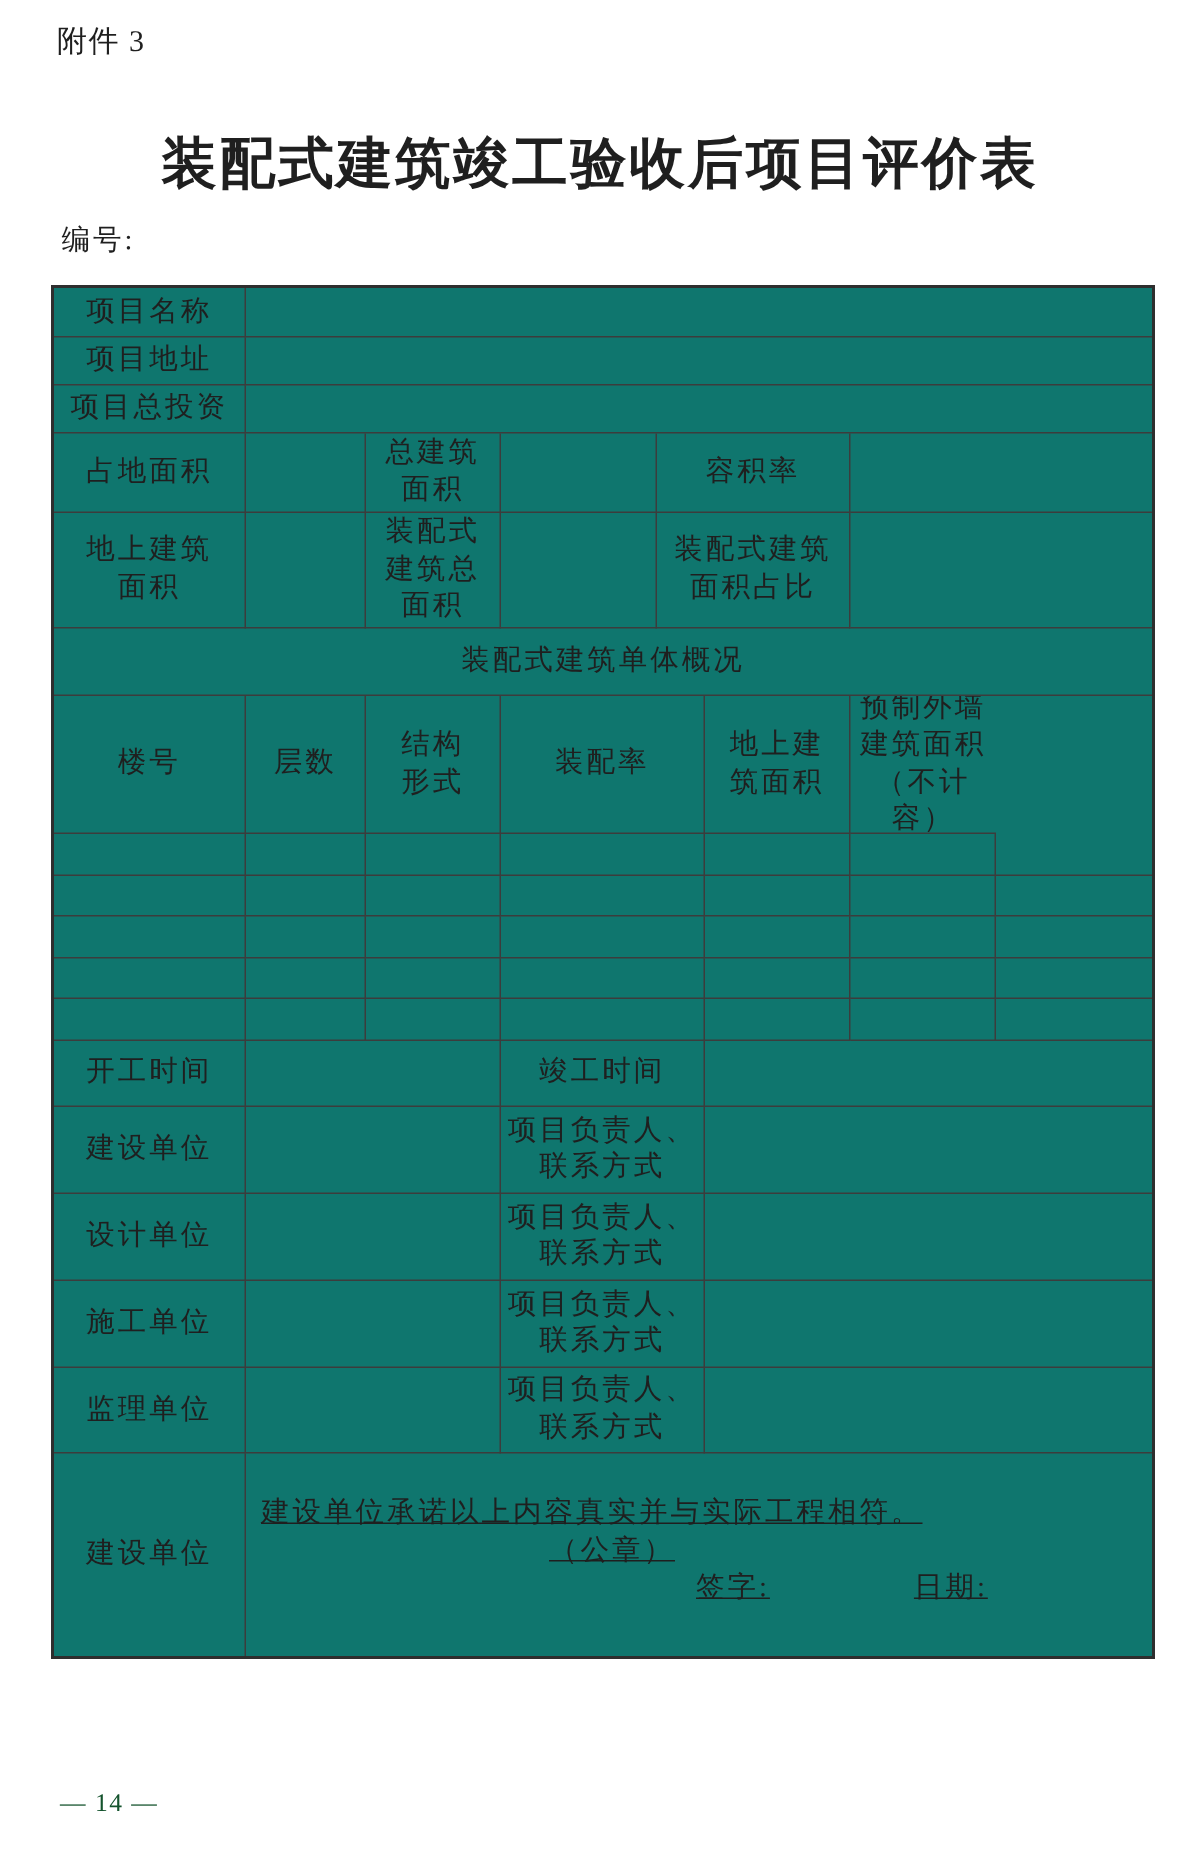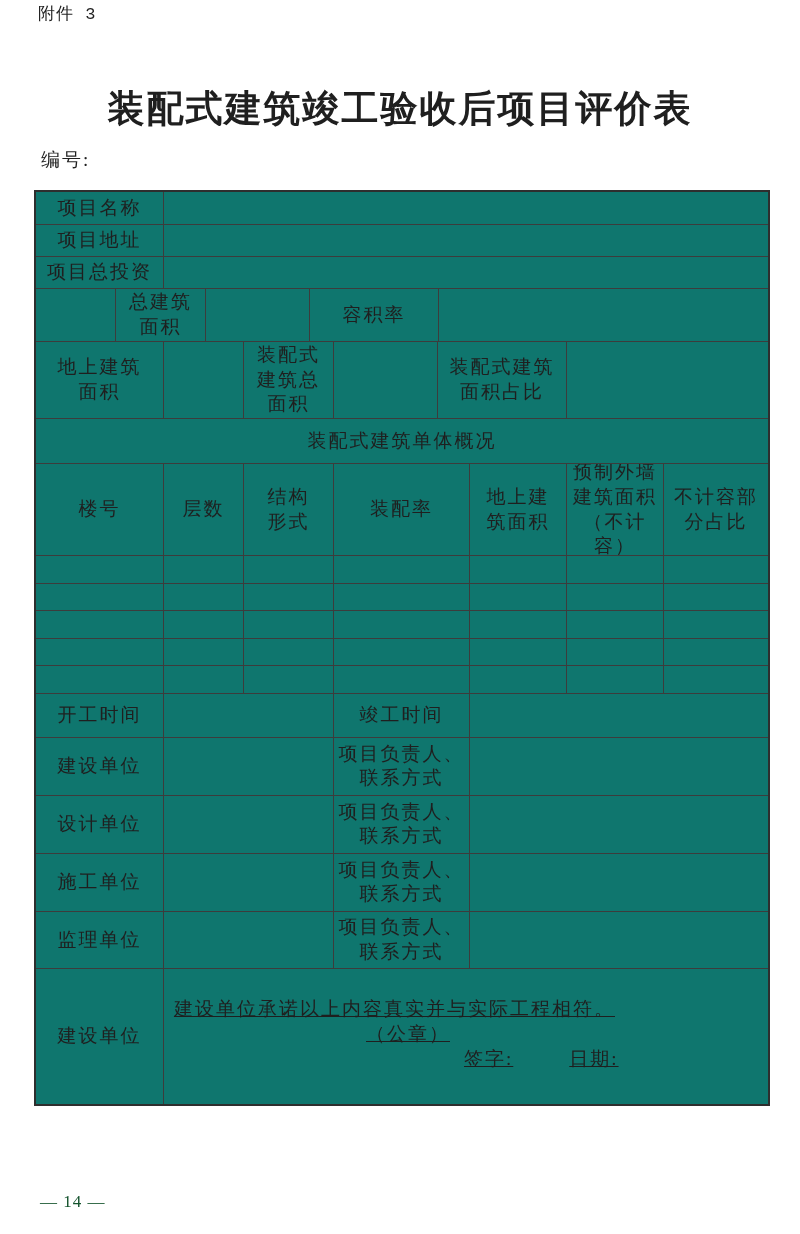--- a/index.html
+++ b/index.html
@@ -3,23 +3,23 @@
 <meta charset="utf-8">
 <style>
   html,body{margin:0;padding:0;}
   body{
     width:800px;height:1234px;background:#ffffff;position:relative;
     font-family:"Liberation Serif", serif;
     color:#1f1f1f;
     overflow:hidden;
   }
   .attachment{
-    position:absolute;left:38px;top:2px;
-    font-family:Liberation Mono, monospace;
-    font-size:17px;letter-spacing:1px;
+    position:absolute;left:38px;top:14px;
+    font-family:Liberation Serif, serif;
+    font-size:20px;letter-spacing:1px;
   }
   .title{
     position:absolute;left:0;right:0;top:68px;margin:16px;
     text-align:center;font-size:37px;font-weight:bold;letter-spacing:2px;
     font-family:"Liberation Serif", serif;
   }
   .serial{
     position:absolute;left:41px;top:147px;
     font-size:19px;letter-spacing:2px;
   }
@@ -50,21 +50,21 @@
   .w97{width:97px;flex:0 0 97px;}
   .w170{width:170px;flex:0 0 170px;}
   .w434{width:434px;flex:0 0 434px;}
   .grow{flex:1 1 auto;}
   .commit-cell{
     flex-direction:column;align-items:stretch;justify-content:center;
     text-align:left;padding:6px 10px 10px 10px;text-decoration:underline;
   }
   .commit-statement{letter-spacing:2px;}
   .commit-seal{text-align:center;margin-right:116px;letter-spacing:2px;}
-  .commit-signrow{display:flex;margin-left:290px;gap:56px;letter-spacing:2px;}
+  .commit-signrow{display:flex;margin-left:290px;gap:96px;letter-spacing:2px;}
   .footer{
     position:absolute;left:40px;top:1192px;
     font-size:17px;letter-spacing:1px;color:#14532d;
   }
 </style>
 </head>
 <body>
 
 <div class="attachment">附件 3</div>
 <h1 class="title">装配式建筑竣工验收后项目评价表</h1>
@@ -81,20 +81,21 @@
     <div class="cell w128">项目地址</div>
     <div class="cell grow"></div>
   </div>
 
   <div class="row" style="height:32px">
     <div class="cell w128">项目总投资</div>
     <div class="cell grow"></div>
   </div>
 
   <div class="row" style="height:53px">
+    <div class="cell w128">占地面积</div>
     <div class="cell w80"></div>
     <div class="cell w90">总建筑
 面积</div>
     <div class="cell w104"></div>
     <div class="cell w129">容积率</div>
     <div class="cell grow"></div>
   </div>
 
   <div class="row" style="height:77px">
     <div class="cell w128">地上建筑
@@ -117,22 +118,20 @@
     <div class="cell w128">楼号</div>
     <div class="cell w80">层数</div>
     <div class="cell w90">结构
 形式</div>
     <div class="cell w136">装配率</div>
     <div class="cell w97">地上建
 筑面积</div>
     <div class="cell w97">预制外墙
 建筑面积
 （不计容）</div>
-    <div class="cell grow">不计容部
-分占比</div>
   </div>
 
   <div class="row" style="height:27.6px">
     <div class="cell w128"></div>
     <div class="cell w80"></div>
     <div class="cell w90"></div>
     <div class="cell w136"></div>
     <div class="cell w97"></div>
     <div class="cell w97"></div>
     <div class="cell grow"></div>

